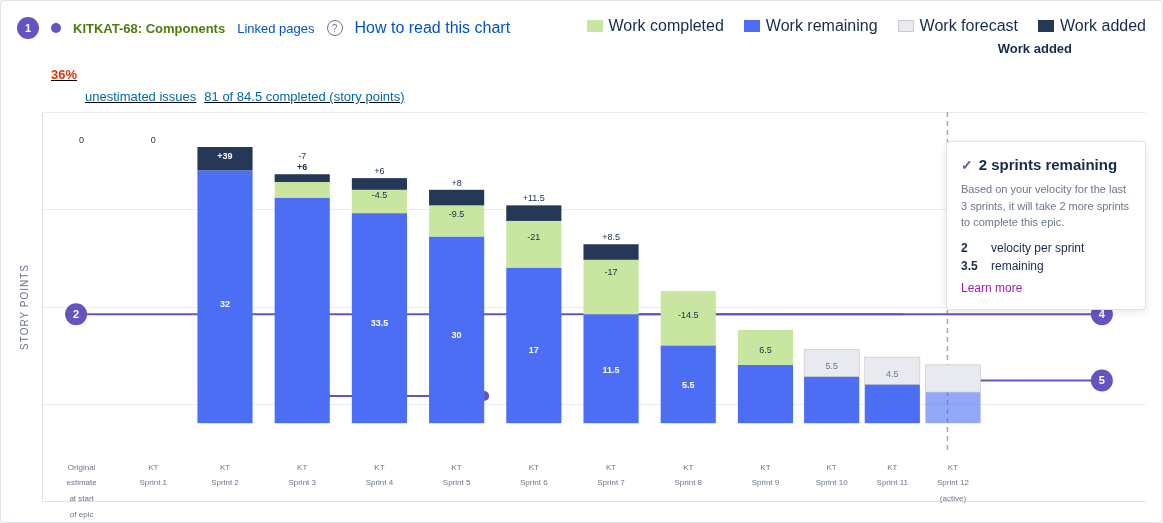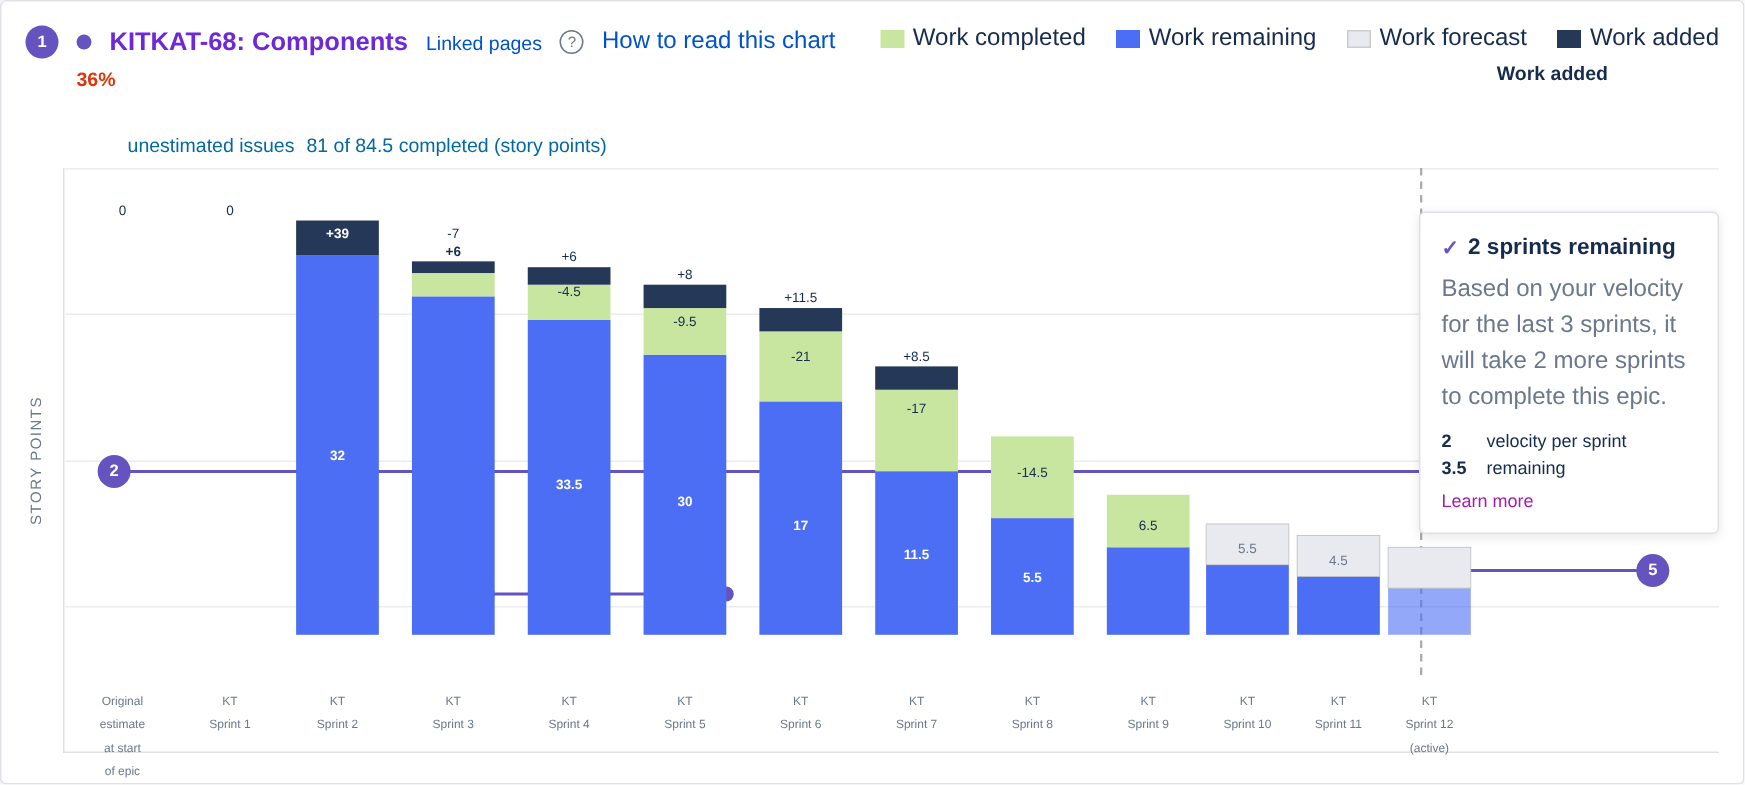--- a/index.html
+++ b/index.html
@@ -1,39 +1,39 @@
 <!DOCTYPE html>
 <html><head>
   <meta charset="utf-8">
   <style>
     * { box-sizing: border-box; margin: 0; padding: 0; }
     body { font-family: -apple-system, BlinkMacSystemFont, 'Segoe UI', sans-serif; background: #f4f5f7; display: flex; justify-content: center; align-items: center; min-height: 100vh; }
     .container { width: 1163px; height: 523px; background: #fff; border: 1px solid #dfe1e6; border-radius: 4px; padding: 16px; position: relative; overflow: hidden; }
     .header { display: flex; align-items: center; gap: 12px; margin-bottom: 6px; }
     .step-badge { width: 22px; height: 22px; border-radius: 50%; background: #6554c0; color: #fff; font-size: 11px; display: flex; align-items: center; justify-content: center; font-weight: bold; flex-shrink: 0; }
     .connector-dot { width: 10px; height: 10px; border-radius: 50%; background: #6554c0; flex-shrink: 0; }
-    .board-link { font-size: 17px; font-weight: 600; color: #6d28d9; }
+    .board-link { font-size: 13px; font-weight: 600; color: #4d7c0f; }
     .linked-pages { color: #0052cc; font-size: 13px; cursor: pointer; }
     .help-icon { width: 16px; height: 16px; border-radius: 50%; border: 1.5px solid #6b778c; color: #6b778c; font-size: 10px; display: flex; align-items: center; justify-content: center; cursor: pointer; }
     .how-to { color: #0052cc; font-size: 16px; cursor: pointer; }
-    .sub-header { display: flex; align-items: flex-start; gap: 8px; margin-bottom: 8px; padding-left: 34px; }
+    .sub-header { display: flex; align-items: center; gap: 8px; margin-bottom: 8px; padding-left: 34px; text-decoration: underline; }
     .pct { color: #de350b; font-weight: 700; font-size: 13px; }
     .sub-text { font-size: 13px; color: #0369a1; margin-top: 44px; }
     .legend { position: absolute; top: 16px; right: 16px; display: flex; gap: 20px; }
     .legend-item { display: flex; align-items: center; gap: 6px; font-size: 16px; color: #172b4d; }
     .legend-box { width: 16px; height: 12px; }
     .chart-area { display: flex; position: relative; height: 390px; margin-top: 4px; }
     .y-label { writing-mode: vertical-rl; transform: rotate(180deg); font-size: 10px; color: #6b778c; letter-spacing: 1px; text-align: center; padding: 8px 2px; align-self: center; }
     .chart-inner { flex: 1; position: relative; border-bottom: 1px solid #dfe1e6; border-left: 1px solid #dfe1e6; overflow: visible; margin-left: 10px; }
     .grid-lines { position: absolute; width: 100%; top: 0; bottom: 0; }
     .grid-line { position: absolute; width: 100%; border-top: 1px solid #ebecf0; }
     .info-box { position: absolute; right: 16px; top: 140px; width: 200px; background: #fff; border: 1px solid #dfe1e6; border-radius: 4px; padding: 14px; box-shadow: 0 2px 8px rgba(0,0,0,0.1); }
     .info-box-title { font-size: 15px; font-weight: 700; color: #172b4d; margin-bottom: 8px; display: flex; align-items: center; gap: 6px; }
     .info-box-check { color: #6554c0; font-size: 14px; }
-    .info-box-desc { font-size: 16px; color: #6b778c; margin-bottom: 10px; line-height: 1.5; }
+    .info-box-desc { font-size: 11px; color: #6b778c; margin-bottom: 10px; line-height: 1.5; }
     .info-box-stat { display: flex; gap: 6px; font-size: 12px; color: #172b4d; margin-bottom: 4px; }
     .info-box-stat .val { font-weight: 700; min-width: 24px; }
     .info-box-link { color: #a21caf; font-size: 12px; cursor: pointer; margin-top: 8px; display: block; }
     .work-added-label { position: absolute; top: 40px; right: 90px; font-size: 13px; font-weight: 600; color: #172b4d; }
   </style>
 </head>
 <body>
 
 <div class="container">
 

